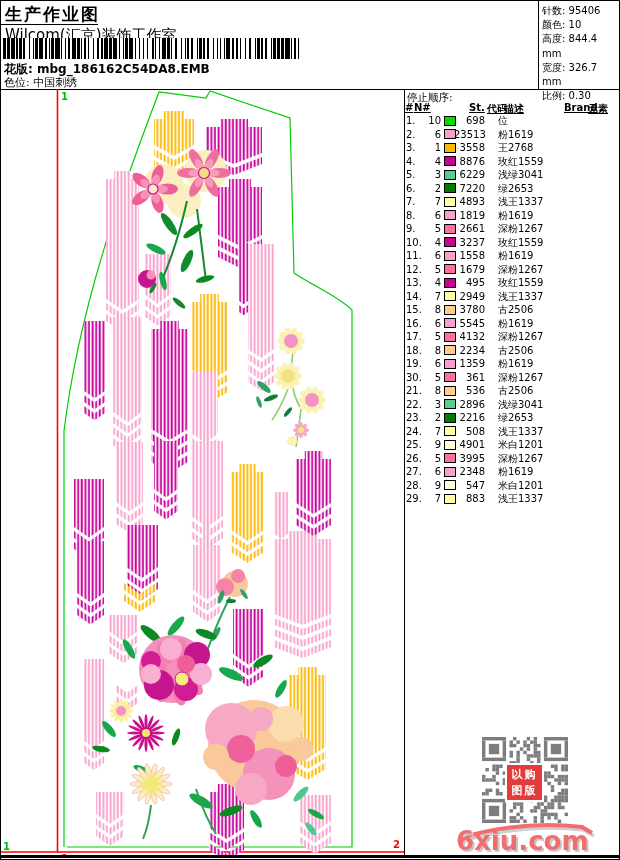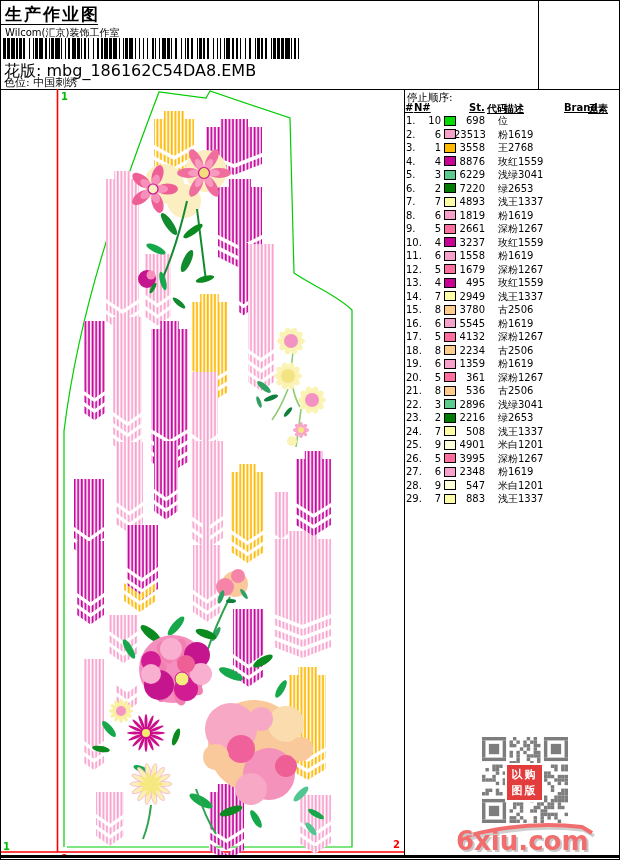--- a/index.html
+++ b/index.html
@@ -2,24 +2,24 @@
 <html><head>
 <meta charset="utf-8">
 <style>
   html,body{margin:0;padding:0;background:#f0f0f0;}
   *{box-sizing:border-box;font-family:"DejaVu Sans",sans-serif;}
   #page{position:relative;width:620px;height:860px;background:#fff;border:1px solid #000;overflow:hidden;margin:0 auto;}
   .abs{position:absolute;}
   
   #title{left:4px;top:2px;font-size:17px;font-weight:bold;letter-spacing:2px;color:#000;}
   #title-underline{left:0;top:23px;width:97px;height:1px;background:#000;}
-  #studio{left:4px;top:25px;font-size:10px;color:#000;}
+  #studio{left:4px;top:25px;font-size:15px;color:#000;}
   #barcode{left:2px;top:37px;width:300px;height:21px;white-space:nowrap;font-size:0;}
   #barcode span{display:inline-block;height:21px;vertical-align:top;}
-  #pattern-line{left:3px;top:60px;font-size:16px;}
+  #pattern-line{left:3px;top:60px;font-size:12px;font-weight:bold;}
   #colorway-line{left:3px;top:74px;font-size:11px;}
   #hdr-sep{left:0;top:88px;width:620px;height:1px;background:#000;}
   #stats-sep{left:537px;top:0;width:1px;height:88px;background:#000;}
   #stats{left:541px;top:3px;font-size:10px;line-height:14.2px;}
   
   #panel-sep{left:403px;top:88px;width:1px;height:768px;background:#000;}
   #stop-title{left:406px;top:90px;font-size:10.5px;}
   .th{top:101px;font-size:10px;font-weight:bold;text-decoration:underline;}
   #rows{left:403px;top:113px;width:216px;}
   .row{position:relative;height:13.53px;font-size:10px;}
@@ -45,20 +45,27 @@
 <div id="page">
 
   <div class="abs" id="title">生产作业图</div>
   <div class="abs" id="title-underline"></div>
   <div class="abs" id="studio">Wilcom(汇京)装饰工作室</div>
   <div class="abs" id="barcode"><span style="width: 2.7px; background: rgb(0, 0, 0);"></span><span style="width: 1.35px; background: rgb(255, 255, 255);"></span><span style="width: 2.7px; background: rgb(0, 0, 0);"></span><span style="width: 1.35px; background: rgb(255, 255, 255);"></span><span style="width: 4.05px; background: rgb(0, 0, 0);"></span><span style="width: 1.35px; background: rgb(255, 255, 255);"></span><span style="width: 1.35px; background: rgb(0, 0, 0);"></span><span style="width: 1.35px; background: rgb(255, 255, 255);"></span><span style="width: 2.7px; background: rgb(0, 0, 0);"></span><span style="width: 1.35px; background: rgb(255, 255, 255);"></span><span style="width: 1.35px; background: rgb(0, 0, 0);"></span><span style="width: 4.05px; background: rgb(255, 255, 255);"></span><span style="width: 1.35px; background: rgb(0, 0, 0);"></span><span style="width: 2.7px; background: rgb(255, 255, 255);"></span><span style="width: 1.35px; background: rgb(0, 0, 0);"></span><span style="width: 1.35px; background: rgb(255, 255, 255);"></span><span style="width: 2.7px; background: rgb(0, 0, 0);"></span><span style="width: 1.35px; background: rgb(255, 255, 255);"></span><span style="width: 4.05px; background: rgb(0, 0, 0);"></span><span style="width: 1.35px; background: rgb(255, 255, 255);"></span><span style="width: 2.7px; background: rgb(0, 0, 0);"></span><span style="width: 1.35px; background: rgb(255, 255, 255);"></span><span style="width: 1.35px; background: rgb(0, 0, 0);"></span><span style="width: 1.35px; background: rgb(255, 255, 255);"></span><span style="width: 2.7px; background: rgb(0, 0, 0);"></span><span style="width: 1.35px; background: rgb(255, 255, 255);"></span><span style="width: 4.05px; background: rgb(0, 0, 0);"></span><span style="width: 1.35px; background: rgb(255, 255, 255);"></span><span style="width: 1.35px; background: rgb(0, 0, 0);"></span><span style="width: 2.7px; background: rgb(255, 255, 255);"></span><span style="width: 1.35px; background: rgb(0, 0, 0);"></span><span style="width: 1.35px; background: rgb(255, 255, 255);"></span><span style="width: 2.7px; background: rgb(0, 0, 0);"></span><span style="width: 1.35px; background: rgb(255, 255, 255);"></span><span style="width: 4.05px; background: rgb(0, 0, 0);"></span><span style="width: 1.35px; background: rgb(255, 255, 255);"></span><span style="width: 2.7px; background: rgb(0, 0, 0);"></span><span style="width: 1.35px; background: rgb(255, 255, 255);"></span><span style="width: 1.35px; background: rgb(0, 0, 0);"></span><span style="width: 1.35px; background: rgb(255, 255, 255);"></span><span style="width: 2.7px; background: rgb(0, 0, 0);"></span><span style="width: 1.35px; background: rgb(255, 255, 255);"></span><span style="width: 1.35px; background: rgb(0, 0, 0);"></span><span style="width: 4.05px; background: rgb(255, 255, 255);"></span><span style="width: 1.35px; background: rgb(0, 0, 0);"></span><span style="width: 2.7px; background: rgb(255, 255, 255);"></span><span style="width: 1.35px; background: rgb(0, 0, 0);"></span><span style="width: 2.7px; background: rgb(255, 255, 255);"></span><span style="width: 1.35px; background: rgb(0, 0, 0);"></span><span style="width: 1.35px; background: rgb(255, 255, 255);"></span><span style="width: 4.05px; background: rgb(0, 0, 0);"></span><span style="width: 1.35px; background: rgb(255, 255, 255);"></span><span style="width: 2.7px; background: rgb(0, 0, 0);"></span><span style="width: 1.35px; background: rgb(255, 255, 255);"></span><span style="width: 4.05px; background: rgb(0, 0, 0);"></span><span style="width: 1.35px; background: rgb(255, 255, 255);"></span><span style="width: 1.35px; background: rgb(0, 0, 0);"></span><span style="width: 2.7px; background: rgb(255, 255, 255);"></span><span style="width: 1.35px; background: rgb(0, 0, 0);"></span><span style="width: 1.35px; background: rgb(255, 255, 255);"></span><span style="width: 2.7px; background: rgb(0, 0, 0);"></span><span style="width: 1.35px; background: rgb(255, 255, 255);"></span><span style="width: 4.05px; background: rgb(0, 0, 0);"></span><span style="width: 1.35px; background: rgb(255, 255, 255);"></span><span style="width: 1.35px; background: rgb(0, 0, 0);"></span><span style="width: 2.7px; background: rgb(255, 255, 255);"></span><span style="width: 1.35px; background: rgb(0, 0, 0);"></span><span style="width: 2.7px; background: rgb(255, 255, 255);"></span><span style="width: 1.35px; background: rgb(0, 0, 0);"></span><span style="width: 2.7px; background: rgb(255, 255, 255);"></span><span style="width: 1.35px; background: rgb(0, 0, 0);"></span><span style="width: 4.05px; background: rgb(255, 255, 255);"></span><span style="width: 1.35px; background: rgb(0, 0, 0);"></span><span style="width: 1.35px; background: rgb(255, 255, 255);"></span><span style="width: 1.35px; background: rgb(0, 0, 0);"></span><span style="width: 2.7px; background: rgb(255, 255, 255);"></span><span style="width: 1.35px; background: rgb(0, 0, 0);"></span><span style="width: 1.35px; background: rgb(255, 255, 255);"></span><span style="width: 4.05px; background: rgb(0, 0, 0);"></span><span style="width: 1.35px; background: rgb(255, 255, 255);"></span><span style="width: 2.7px; background: rgb(0, 0, 0);"></span><span style="width: 1.35px; background: rgb(255, 255, 255);"></span><span style="width: 1.35px; background: rgb(0, 0, 0);"></span><span style="width: 2.7px; background: rgb(255, 255, 255);"></span><span style="width: 1.35px; background: rgb(0, 0, 0);"></span><span style="width: 4.05px; background: rgb(255, 255, 255);"></span><span style="width: 1.35px; background: rgb(0, 0, 0);"></span><span style="width: 2.7px; background: rgb(255, 255, 255);"></span><span style="width: 1.35px; background: rgb(0, 0, 0);"></span><span style="width: 1.35px; background: rgb(255, 255, 255);"></span><span style="width: 1.35px; background: rgb(0, 0, 0);"></span><span style="width: 2.7px; background: rgb(255, 255, 255);"></span><span style="width: 1.35px; background: rgb(0, 0, 0);"></span><span style="width: 4.05px; background: rgb(255, 255, 255);"></span><span style="width: 1.35px; background: rgb(0, 0, 0);"></span><span style="width: 1.35px; background: rgb(255, 255, 255);"></span><span style="width: 2.7px; background: rgb(0, 0, 0);"></span><span style="width: 1.35px; background: rgb(255, 255, 255);"></span><span style="width: 1.35px; background: rgb(0, 0, 0);"></span><span style="width: 2.7px; background: rgb(255, 255, 255);"></span><span style="width: 1.35px; background: rgb(0, 0, 0);"></span><span style="width: 4.05px; background: rgb(255, 255, 255);"></span><span style="width: 1.35px; background: rgb(0, 0, 0);"></span><span style="width: 2.7px; background: rgb(255, 255, 255);"></span><span style="width: 1.35px; background: rgb(0, 0, 0);"></span><span style="width: 1.35px; background: rgb(255, 255, 255);"></span><span style="width: 1.35px; background: rgb(0, 0, 0);"></span><span style="width: 2.7px; background: rgb(255, 255, 255);"></span><span style="width: 1.35px; background: rgb(0, 0, 0);"></span><span style="width: 1.35px; background: rgb(255, 255, 255);"></span><span style="width: 4.05px; background: rgb(0, 0, 0);"></span><span style="width: 1.35px; background: rgb(255, 255, 255);"></span><span style="width: 2.7px; background: rgb(0, 0, 0);"></span><span style="width: 1.35px; background: rgb(255, 255, 255);"></span><span style="width: 2.7px; background: rgb(0, 0, 0);"></span><span style="width: 1.35px; background: rgb(255, 255, 255);"></span><span style="width: 1.35px; background: rgb(0, 0, 0);"></span><span style="width: 4.05px; background: rgb(255, 255, 255);"></span><span style="width: 1.35px; background: rgb(0, 0, 0);"></span><span style="width: 2.7px; background: rgb(255, 255, 255);"></span><span style="width: 1.35px; background: rgb(0, 0, 0);"></span><span style="width: 4.05px; background: rgb(255, 255, 255);"></span><span style="width: 1.35px; background: rgb(0, 0, 0);"></span><span style="width: 1.35px; background: rgb(255, 255, 255);"></span><span style="width: 2.7px; background: rgb(0, 0, 0);"></span><span style="width: 1.35px; background: rgb(255, 255, 255);"></span><span style="width: 1.35px; background: rgb(0, 0, 0);"></span><span style="width: 2.7px; background: rgb(255, 255, 255);"></span><span style="width: 1.35px; background: rgb(0, 0, 0);"></span><span style="width: 4.05px; background: rgb(255, 255, 255);"></span><span style="width: 1.35px; background: rgb(0, 0, 0);"></span><span style="width: 1.35px; background: rgb(255, 255, 255);"></span><span style="width: 2.7px; background: rgb(0, 0, 0);"></span><span style="width: 1.35px; background: rgb(255, 255, 255);"></span><span style="width: 2.7px; background: rgb(0, 0, 0);"></span><span style="width: 1.35px; background: rgb(255, 255, 255);"></span><span style="width: 2.7px; background: rgb(0, 0, 0);"></span><span style="width: 1.35px; background: rgb(255, 255, 255);"></span><span style="width: 4.05px; background: rgb(0, 0, 0);"></span><span style="width: 1.35px; background: rgb(255, 255, 255);"></span><span style="width: 1.35px; background: rgb(0, 0, 0);"></span><span style="width: 1.35px; background: rgb(255, 255, 255);"></span><span style="width: 2.7px; background: rgb(0, 0, 0);"></span><span style="width: 1.35px; background: rgb(255, 255, 255);"></span><span style="width: 1.35px; background: rgb(0, 0, 0);"></span></div>
   <div class="abs" id="pattern-line"><span>花版:</span> <span>mbg_186162C54DA8.EMB</span></div>
   <div class="abs" id="colorway-line"><span>色位:</span> <span>中国刺绣</span></div>
 
   <div class="abs" id="stats-sep"></div>
+  <div class="abs" id="stats">
+      <div>针数: 95406</div>
+      <div>颜色: 10</div>
+      <div>高度: 844.4 mm</div>
+      <div>宽度: 326.7 mm</div>
+      <div>比例: 0.30</div>
+    </div>
   <div class="abs" id="hdr-sep"></div>
 
   <svg class="abs" id="design" style="left:0;top:88px" width="403" height="768" viewBox="0 0 403 768">
       <defs>
         <pattern id="spP" width="3.6" height="3" patternUnits="userSpaceOnUse">
           <rect width="3.6" height="3" fill="#fff"></rect>
           <rect x="0.6" width="1.9" height="3" fill="#f8a0cc"></rect>
         </pattern>
         <pattern id="spM" width="3.6" height="3" patternUnits="userSpaceOnUse">
           <rect width="3.6" height="3" fill="#fff"></rect>
@@ -605,21 +612,21 @@
         <span class="c-desc">古2506</span>
       </div>
       <div class="row">
         <span class="c-no">19.</span>
         <span class="c-n">6</span>
         <span class="c-sw" style="background: rgb(248, 160, 204);"></span>
         <span class="c-st">1359</span>
         <span class="c-desc">粉1619</span>
       </div>
       <div class="row">
-        <span class="c-no">20.</span>
+        <span class="c-no">30.</span>
         <span class="c-n">5</span>
         <span class="c-sw" style="background: rgb(255, 110, 156);"></span>
         <span class="c-st">361</span>
         <span class="c-desc">深粉1267</span>
       </div>
       <div class="row">
         <span class="c-no">21.</span>
         <span class="c-n">8</span>
         <span class="c-sw" style="background: rgb(255, 204, 140);"></span>
         <span class="c-st">536</span>

